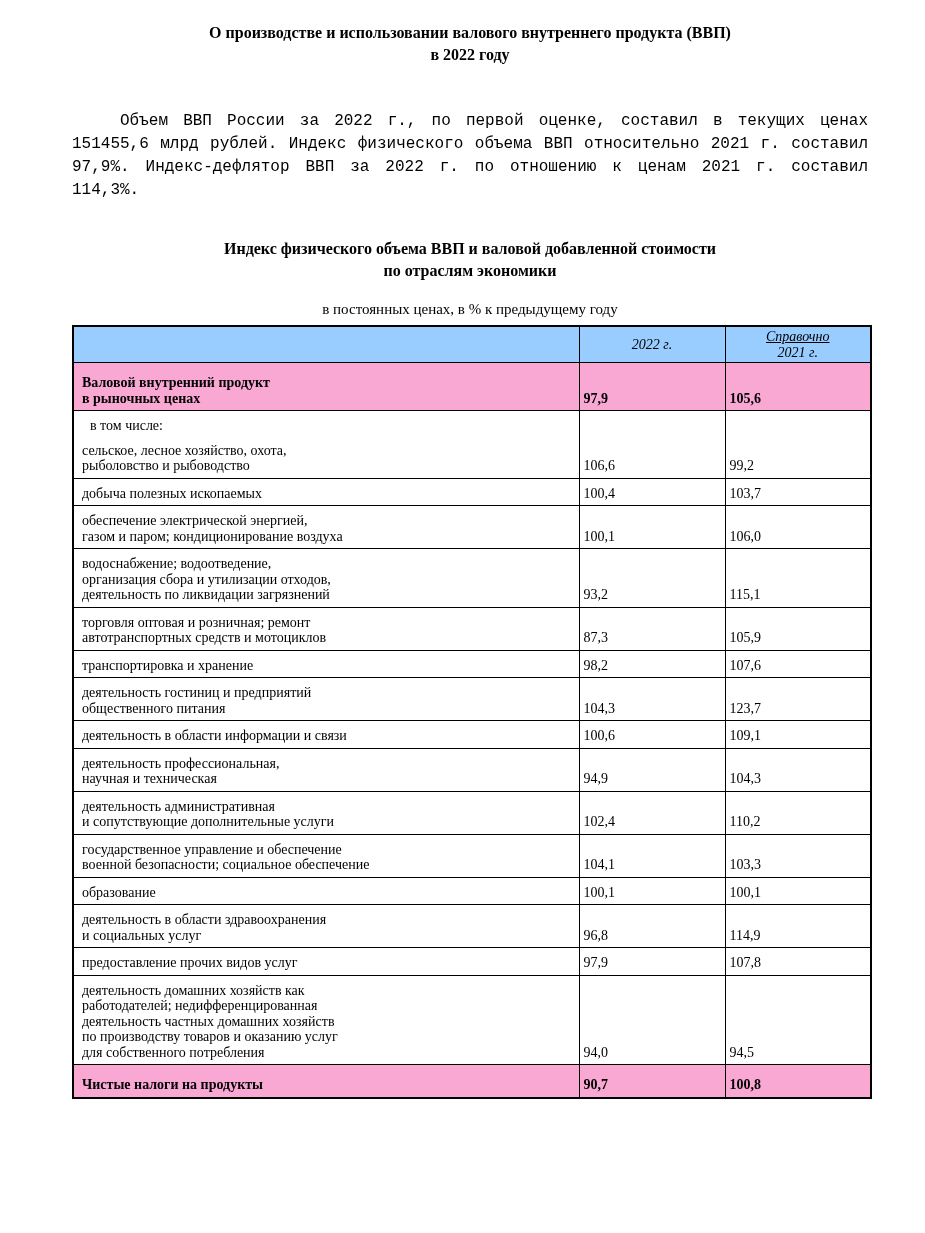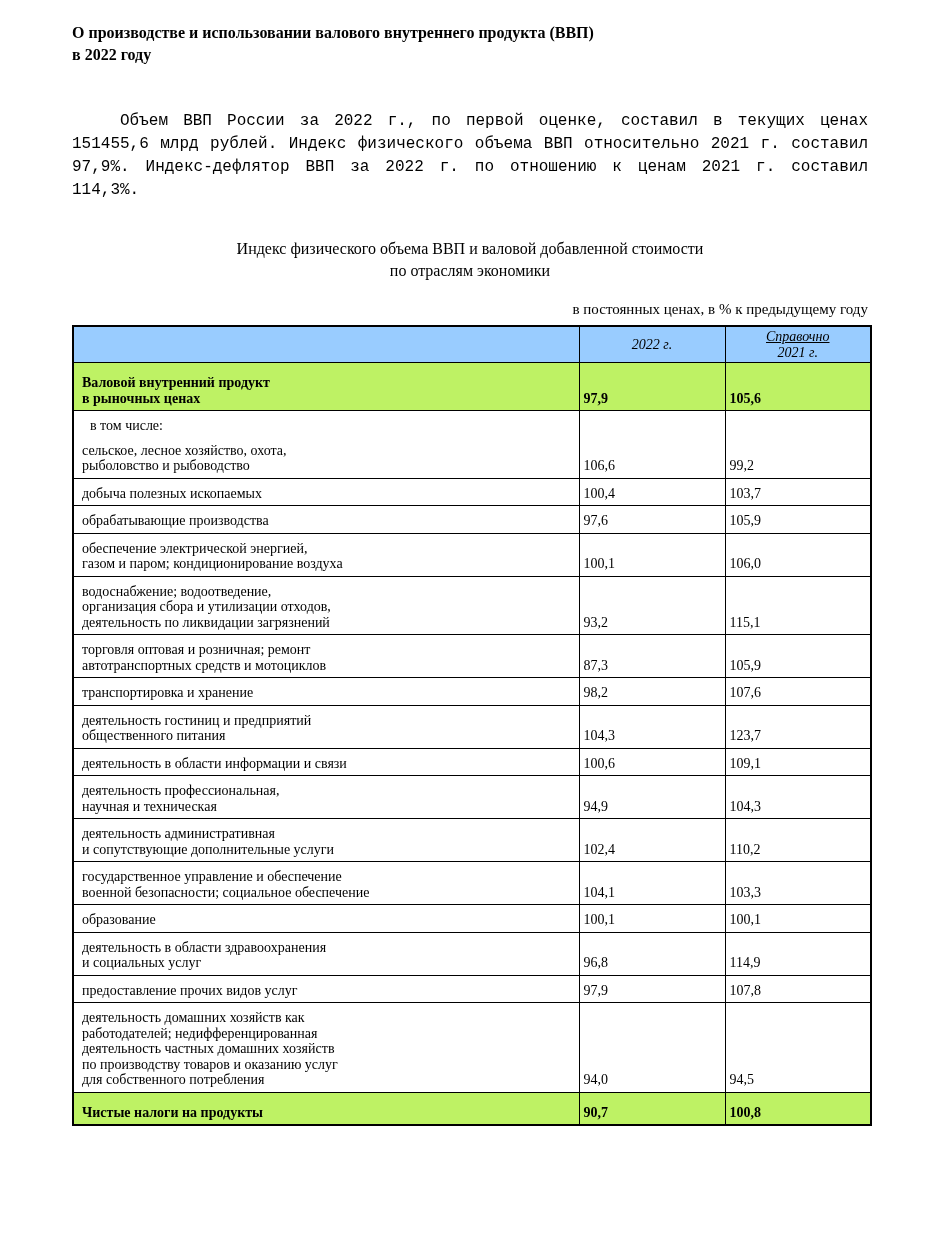--- a/index.html
+++ b/index.html
@@ -15,43 +15,43 @@
     overflow: hidden;
     box-sizing: border-box;
   }
   .page {
     box-sizing: border-box;
     width: 925px;
     padding: 22px 57px 0 72px;
   }
   .doc-title {
     margin: 0;
-    text-align: left;
+    text-align: center;
     font-size: 16px;
     font-weight: bold;
     line-height: 22px;
   }
   .intro {
     margin: 44px 0 0 0;
     font-size: 16px;
     line-height: 23px;
     text-align: justify;
     text-indent: 48px;
     font-family: Liberation Mono, monospace;
   }
   .table-title {
     margin: 36px 0 0 0;
     text-align: center;
     font-size: 16px;
-    font-weight: normal;
+    font-weight: bold;
     line-height: 22px;
   }
   .units-note {
     margin: 18px 0 7px 0;
-    text-align: right;
+    text-align: center;
     font-size: 15px;
     line-height: 18px;
   }
   table.gdp {
     width: 100%;
     border-collapse: collapse;
     table-layout: fixed;
     font-size: 14px;
     line-height: 15.5px;
   }
@@ -80,21 +80,21 @@
   td.c-val {
     padding: 7px 4px 4px 4px;
     text-align: left;
     vertical-align: bottom;
   }
   .lbl { white-space: pre-line; }
   .prelude {
     margin: 0 0 9px 8px;
   }
   tr.em td {
-    background: #bef264;
+    background: #f9a8d4;
     font-weight: bold;
   }
   tr.em td.c-label { padding-top: 12px; }
 </style>
 </head>
 <body>
 
 <div class="page">
 
   <h1 class="doc-title"><span>О производстве и использовании валового внутреннего продукта (ВВП)</span><br><span>в 2022 году</span></h1>
@@ -141,28 +141,20 @@
     <td class="c-label">
 
       <div class="lbl">добыча полезных ископаемых</div>
     </td>
     <td class="c-val">100,4</td>
     <td class="c-val">103,7</td>
   </tr>
         <tr>
     <td class="c-label">
 
-      <div class="lbl">обрабатывающие производства</div>
-    </td>
-    <td class="c-val">97,6</td>
-    <td class="c-val">105,9</td>
-  </tr>
-        <tr>
-    <td class="c-label">
-
       <div class="lbl">обеспечение электрической энергией,
 газом и паром; кондиционирование воздуха</div>
     </td>
     <td class="c-val">100,1</td>
     <td class="c-val">106,0</td>
   </tr>
         <tr>
     <td class="c-label">
 
       <div class="lbl">водоснабжение; водоотведение,

